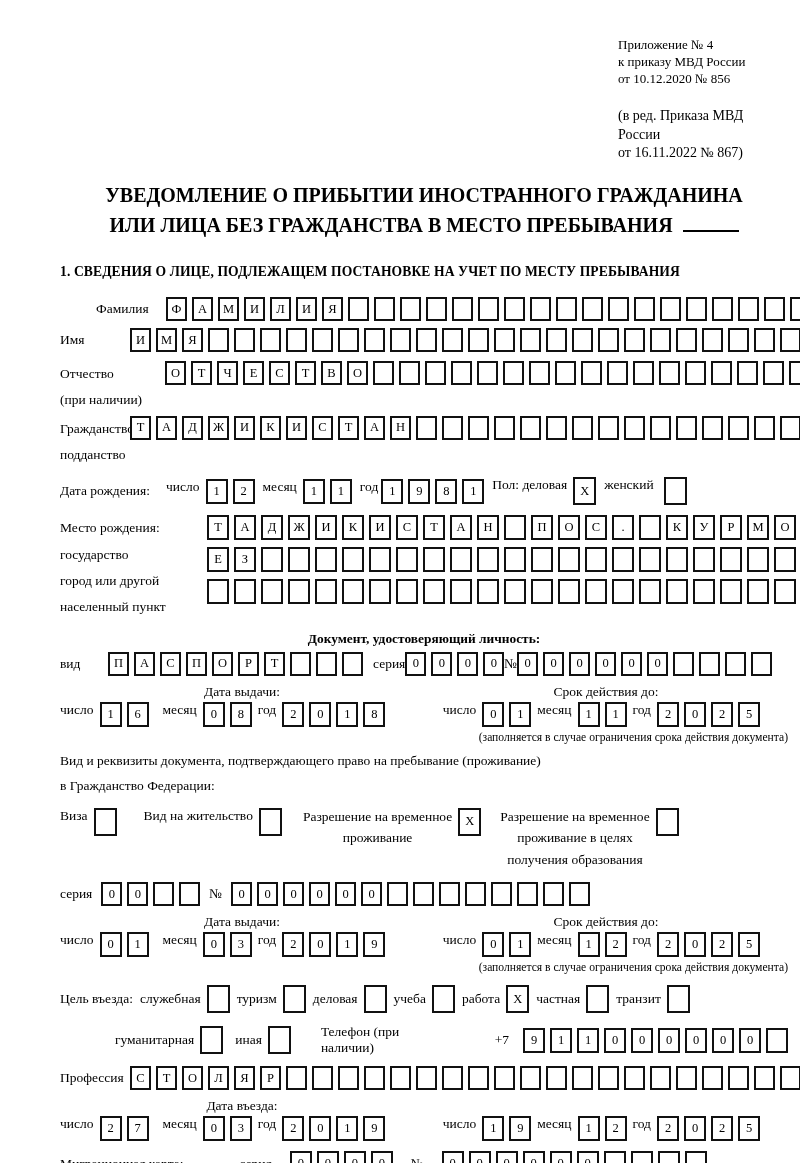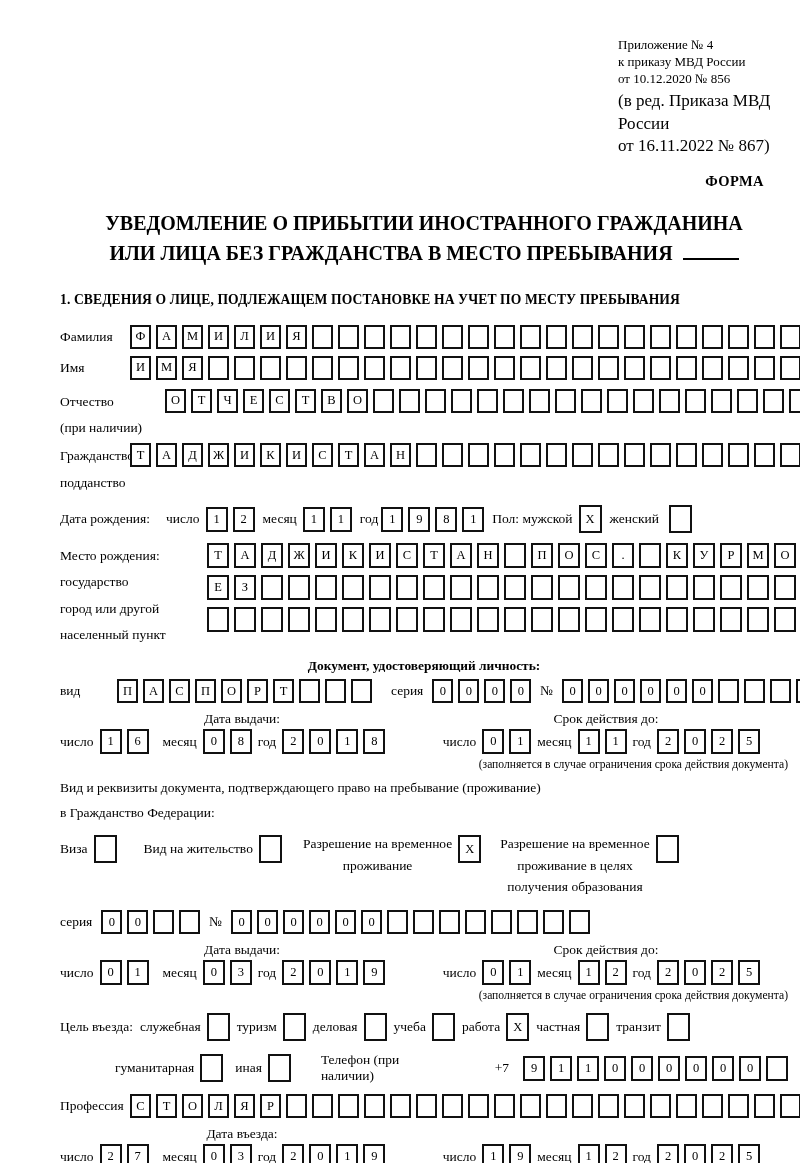--- a/index.html
+++ b/index.html
@@ -3,21 +3,21 @@
 <meta charset="utf-8">
 <style>
   html,body{margin:0;padding:0;background:#fff;}
   .page{
     width:800px;height:1163px;box-sizing:border-box;background:#fff;color:#000;
     font-family:"Liberation Serif",serif;font-size:13.5px;
     padding:36px 12px 3px 60px;overflow:hidden;position:relative;
   }
   
   .hdr{margin-left:558px;line-height:1.32;font-size:13px;}
-  .hdr .ed{font-size:17px;margin-top:3px;line-height:1.3;}
+  .hdr .ed{font-size:14px;margin-top:20px;line-height:1.3;}
   .forma{text-align:right;padding-right:24px;font-weight:bold;font-size:14.5px;margin-top:16px;letter-spacing:.4px;}
   
   .title{text-align:center;font-weight:bold;font-size:20px;margin-top:18px;line-height:1.5;}
   .blank{display:inline-block;width:56px;border-bottom:2px solid #000;height:12px;margin-left:10px;}
   .sec{font-weight:bold;font-size:13.6px;margin-top:24px;letter-spacing:.1px;}
   
   .frow{display:flex;align-items:center;margin-top:7px;}
   .frow.top{align-items:flex-start;}
   .lbl{flex:none;}
   .lblcol{flex:none;line-height:1.95;}
@@ -26,21 +26,21 @@
     flex:none;width:17px;height:20px;border:2px solid #111;
     display:inline-flex;align-items:center;justify-content:center;
     font-size:12.5px;background:#fff;
   }
   .d .cell{width:18px;height:21px;}
   .bp .cell{width:18px;height:21px;}
   .lg .cell{width:20px;height:24px;}
   .cb{display:inline-flex;flex:none;}
   .cb .cell{width:19px;height:24px;}
   .w70{width:70px;} .w105{width:105px;} .w147{width:147px;} .w88{width:88px;font-size:13px;line-height:2.1;}
-  .grp{display:inline-flex;align-items:center;gap:6px;}
+  .grp{display:inline-flex;align-items:flex-start;gap:6px;}
   .dochead{text-align:center;font-weight:bold;font-size:13.4px;margin-top:10px;}
   .datehdrs{display:flex;margin-top:8px;}
   .dh{width:50%;text-align:center;}
   .daterow{display:flex;justify-content:space-between;margin-top:2px;padding-right:28px;}
   .note{text-align:right;font-size:11.6px;margin-top:4px;}
   .para{margin-top:9px;}
   .optrow{display:flex;align-items:flex-start;margin-top:12px;gap:13px;}
   .optlines{text-align:center;line-height:1.6;flex:none;}
   .mt2{margin-top:2px;}
   .purp{display:flex;align-items:center;gap:7px;margin-top:11px;flex-wrap:nowrap;}
@@ -54,30 +54,29 @@
 
   <div class="hdr">
     <div>Приложение № 4</div>
     <div>к приказу МВД России</div>
     <div>от 10.12.2020 № 856</div>
     <div class="ed">
       <div>(в ред. Приказа МВД России</div>
       <div>от 16.11.2022 № 867)</div>
     </div>
   </div>
-  <div class="forma">ФОРМА</div>
 
   <div class="title">
     <div>УВЕДОМЛЕНИЕ О ПРИБЫТИИ ИНОСТРАННОГО ГРАЖДАНИНА</div>
     <div><span>ИЛИ ЛИЦА БЕЗ ГРАЖДАНСТВА В МЕСТО ПРЕБЫВАНИЯ</span><span class="blank"></span></div>
   </div>
 
   <div class="sec">1. СВЕДЕНИЯ О ЛИЦЕ, ПОДЛЕЖАЩЕМ ПОСТАНОВКЕ НА УЧЕТ ПО МЕСТУ ПРЕБЫВАНИЯ</div>
 
-  <div class="frow" style="margin-top:17px;">
+  <div class="frow" style="margin-top:17px;margin-left:36px;">
     <span class="lbl w70">Фамилия</span>
     <span class="cells">
         <span class="cell">Ф</span>
         <span class="cell">А</span>
         <span class="cell">М</span>
         <span class="cell">И</span>
         <span class="cell">Л</span>
         <span class="cell">И</span>
         <span class="cell">Я</span>
         <span class="cell"></span>
@@ -222,21 +221,21 @@
     <span class="grp" style="gap:3px;">
       <span>год</span>
       <span class="cells d">
           <span class="cell">1</span>
           <span class="cell">9</span>
           <span class="cell">8</span>
           <span class="cell">1</span>
         </span>
     </span>
     <span class="grp">
-      <span>Пол: мужской</span>
+      <span>Пол: деловая</span>
       <span class="cb">
           <span class="cell">X</span>
         </span>
     </span>
     <span class="grp" style="gap:10px;">
       <span>женский</span>
       <span class="cb">
           <span class="cell"></span>
         </span>
     </span>
@@ -320,21 +319,21 @@
           <span class="cell"></span>
           <span class="cell"></span>
           <span class="cell"></span>
           <span class="cell"></span>
         </span>
     </span>
   </div>
 
   <div class="dochead">Документ, удостоверяющий личность:</div>
 
-  <div class="frow" style="margin-top:5px;gap:9px;">
+  <div class="frow" style="margin-top:5px;">
     <span class="lbl" style="width:48px;">вид</span>
     <span class="cells">
         <span class="cell">П</span>
         <span class="cell">А</span>
         <span class="cell">С</span>
         <span class="cell">П</span>
         <span class="cell">О</span>
         <span class="cell">Р</span>
         <span class="cell">Т</span>
         <span class="cell"></span>

